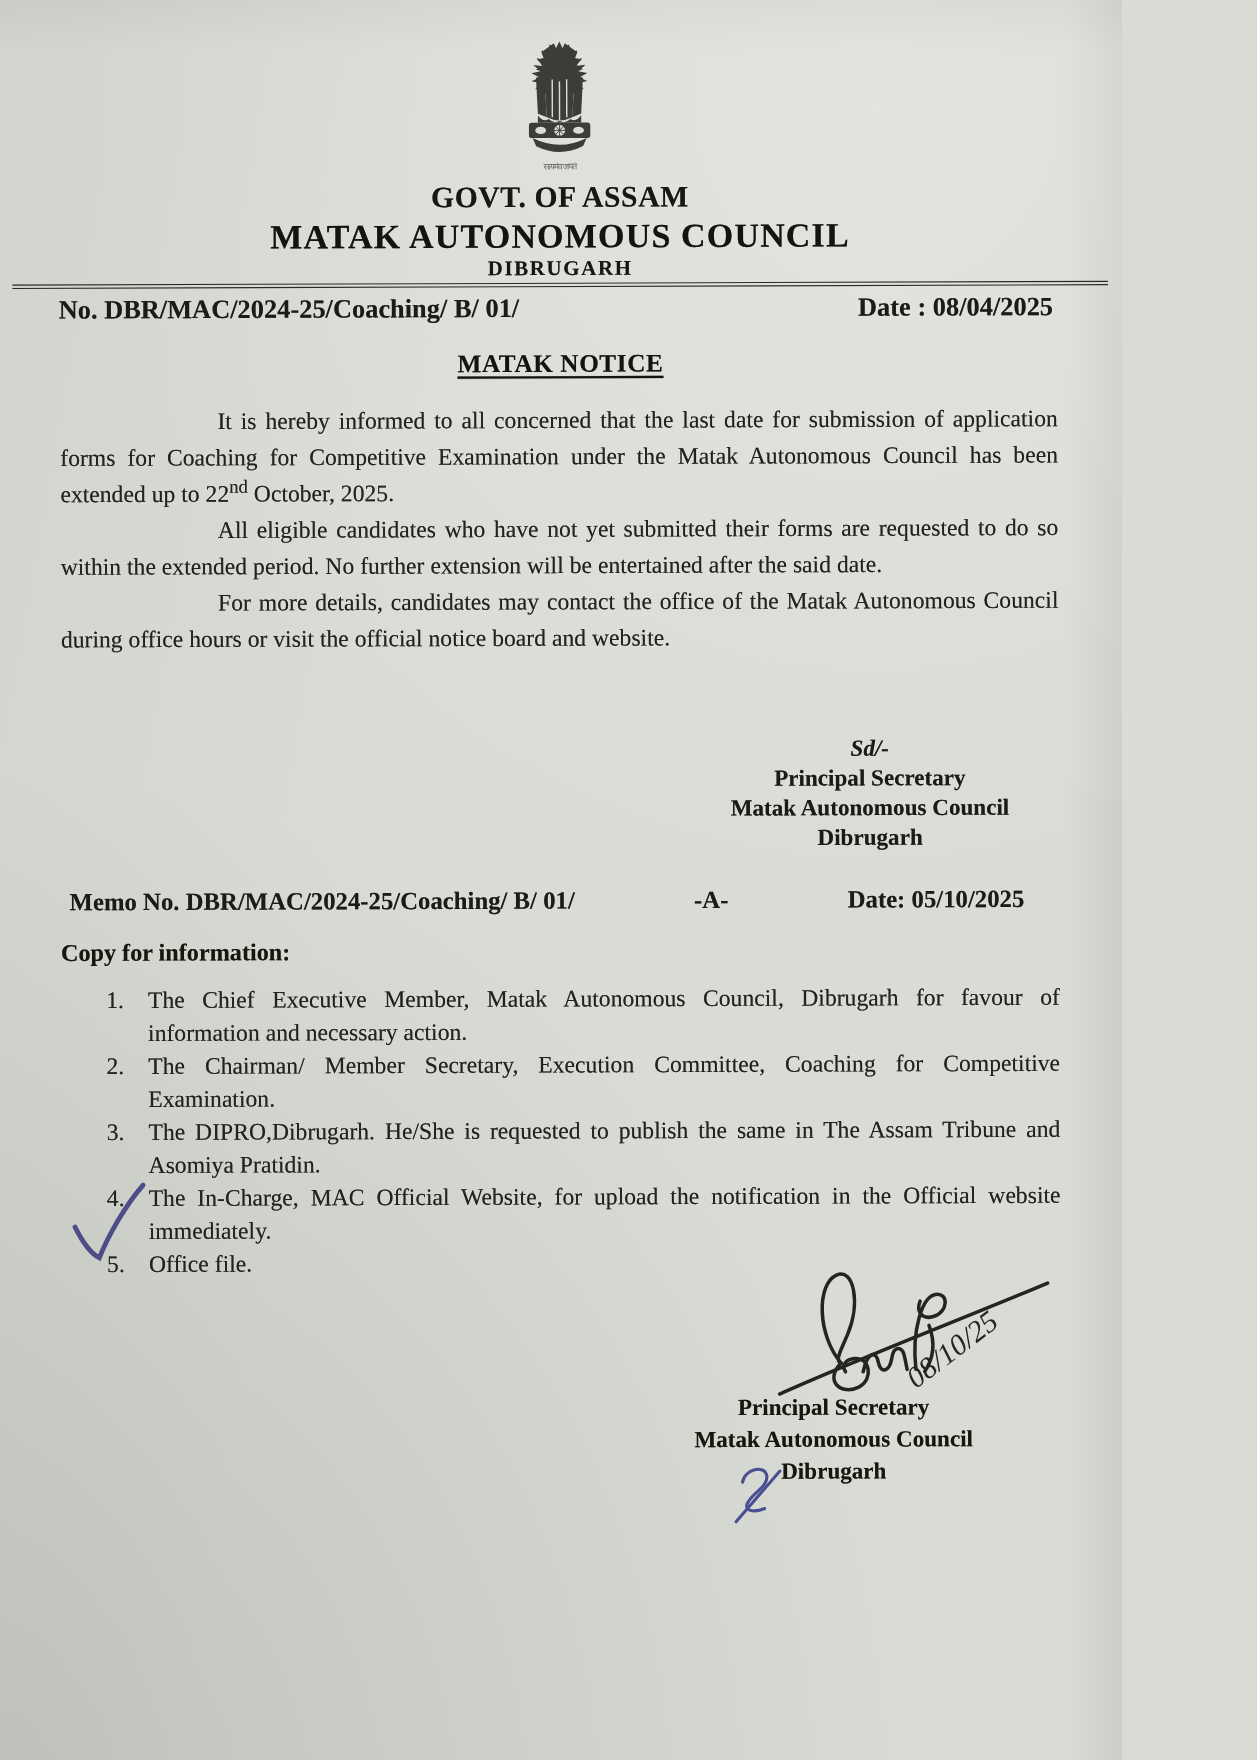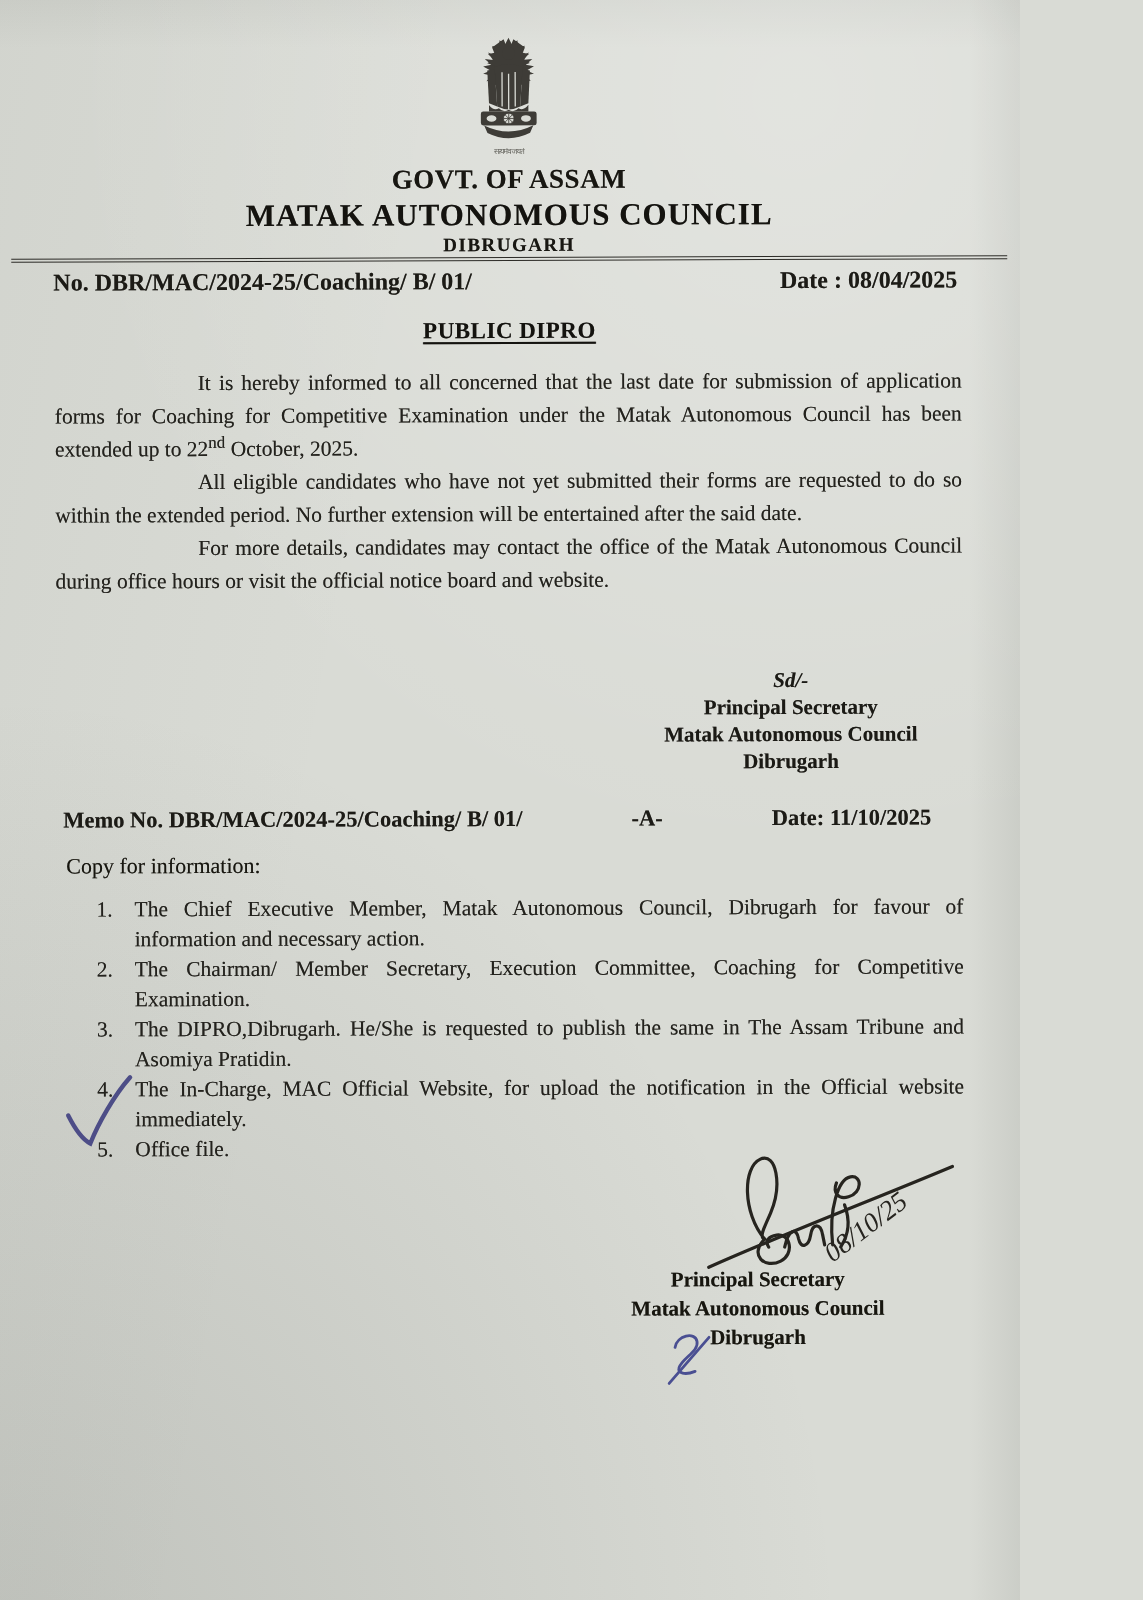--- a/index.html
+++ b/index.html
@@ -45,21 +45,21 @@
   .body-block p{margin:0;text-indent:143px;}
   .body-block sup{font-size:17px;line-height:0;}
   
   .signed{position:absolute;top:668px;left:570px;width:440px;text-align:center;
     font-weight:bold;font-size:21px;line-height:27px;color:#1b1a15;}
   .sd{font-style:italic;}
   
   .memorow{position:absolute;top:806px;left:62px;right:90px;display:flex;
     justify-content:space-between;align-items:baseline;font-size:22.5px;font-weight:bold;color:#1c1b16;}
   
-  .copyhead{position:absolute;top:852px;left:65px;font-size:22px;font-weight:normal;color:#17160f;}
+  .copyhead{position:absolute;top:852px;left:54px;font-size:22px;font-weight:bold;color:#17160f;}
   .copylist{position:absolute;top:894px;left:95px;right:58px;font-size:21.5px;
     line-height:29.5px;color:#23221d;}
   .copy-item{display:flex;margin:0 0 1px 0;}
   .copy-item .num{flex:0 0 38px;}
   .copy-item .itext{flex:1;text-align:justify;}
   
   .ink{position:absolute;pointer-events:none;}
   .sig-date{font-size:27px;font-style:italic;fill:#26241f;
     font-family:"Liberation Serif","DejaVu Serif",serif;}
   
@@ -116,40 +116,40 @@
     </div>
 
     <div class="rule"></div>
 
     <div class="refrow">
       <span class="txt">No. DBR/MAC/2024-25/Coaching/ B/ 01/</span>
       <span class="txt">Date : 08/04/2025</span>
     </div>
 
     <div class="notice-title">
-      <span class="txt">PUBLIC DIPRO</span>
+      <span class="txt">MATAK NOTICE</span>
     </div>
 
     <div class="body-block txt">
       <p><span>It is hereby informed to all concerned that the last date for submission of application forms for Coaching for Competitive Examination under the Matak Autonomous Council has been extended up to 22</span><sup>nd</sup><span> October, 2025.</span></p>
       <p>All eligible candidates who have not yet submitted their forms are requested to do so within the extended period. No further extension will be entertained after the said date.</p>
       <p>For more details, candidates may contact the office of the Matak Autonomous Council during office hours or visit the official notice board and website.</p>
     </div>
 
     <div class="signed txt">
       <div class="sd">Sd/-</div>
       <div>Principal Secretary</div>
       <div>Matak Autonomous Council</div>
       <div>Dibrugarh</div>
     </div>
 
     <div class="memorow">
       <span class="txt">Memo No. DBR/MAC/2024-25/Coaching/ B/ 01/</span>
       <span class="txt">-A-</span>
-      <span class="txt">Date: 11/10/2025</span>
+      <span class="txt">Date: 05/10/2025</span>
     </div>
 
     <div class="copyhead txt">Copy for information:</div>
 
     <div class="copylist txt">
       <div class="copy-item">
         <span class="num">1.</span>
         <span class="itext">The Chief Executive Member, Matak Autonomous Council, Dibrugarh for favour of information and necessary action.</span>
       </div>
       <div class="copy-item">

